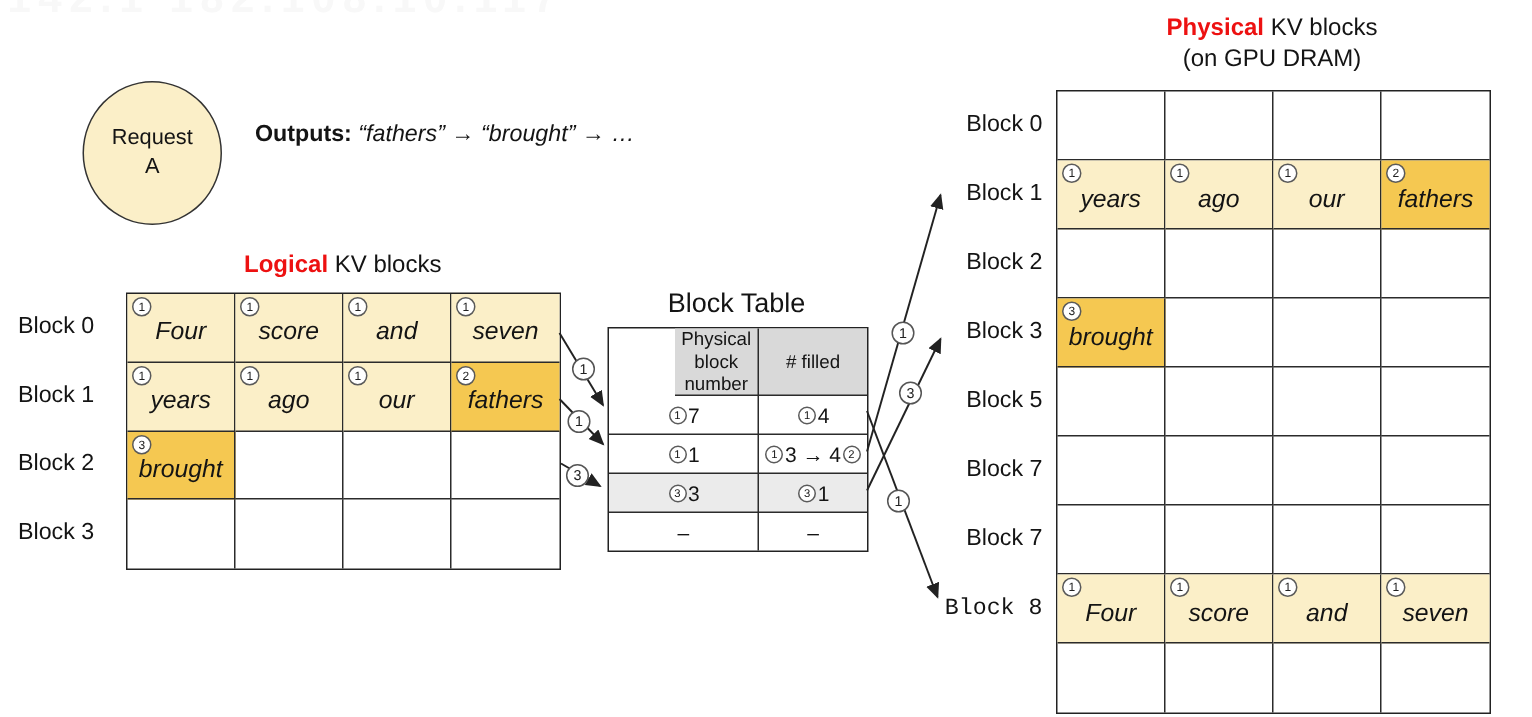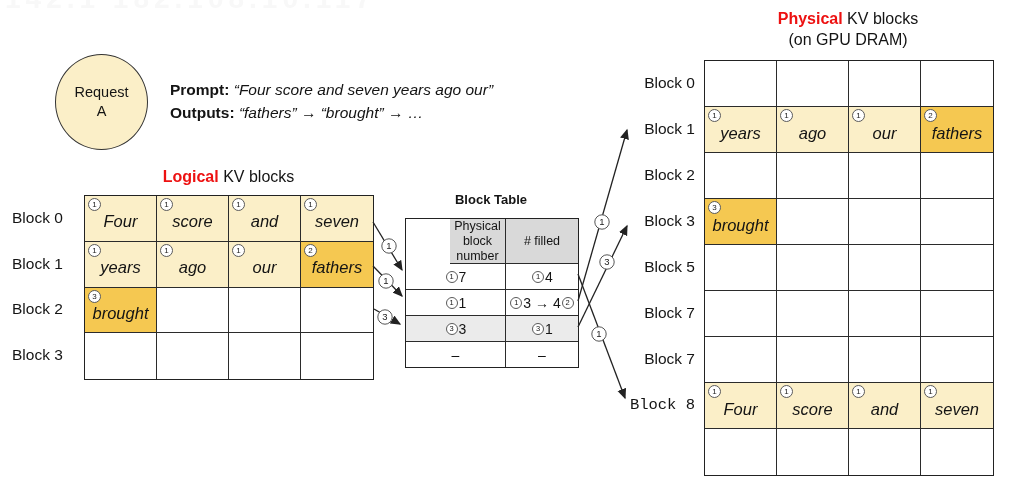--- a/index.html
+++ b/index.html
@@ -22,21 +22,21 @@
         display:flex;align-items:center;justify-content:center}
   .cell.last-col{border-right:none}
   .cell.last-row{border-bottom:none}
   .cell .word{font-style:italic;font-size:16.5px;padding-top:7px;color:#141414}
   .badge{position:absolute;top:2px;left:3px;width:11px;height:11px;border:1px solid #5a5a5a;
          border-radius:50%;background:#fff;font-size:8px;line-height:11px;text-align:center;
          font-style:normal;color:#222}
   .labels{position:absolute;display:flex;flex-direction:column}
   .labels div{display:flex;align-items:center;font-size:15.5px;white-space:nowrap}
   .labels.right div{justify-content:flex-end}
-  .bt-title{position:absolute;font-size:13px;font-weight:bold;text-align:center;white-space:nowrap}
+  .bt-title{position:absolute;font-size:18px;font-weight:normal;text-align:center;white-space:nowrap}
   .bt .cell{font-size:14px}
   .bt .hcell{background:var(--hdr);font-size:12.5px;line-height:15px;text-align:center;
              display:flex;align-items:center;justify-content:center;position:relative;
              border-right:1.2px solid var(--line);border-bottom:1.2px solid var(--line)}
   .bt .hcell.last-col{border-right:none}
   .ibadge{display:inline-block;width:10px;height:10px;border:1px solid #5a5a5a;border-radius:50%;
           background:#fff;font-size:7.5px;line-height:10px;text-align:center;vertical-align:2px;margin:0 1px}
   svg.overlay{position:absolute;left:0;top:0;pointer-events:none}
 </style>
 </head>
@@ -45,21 +45,20 @@
 <div id="canvas" style="--light: #FBEFC8; --gold: #F5C851; --hdr: #D9D9D9; --rowshade: #EBEBEB; --accent: #ED1111;">
 
   <div class="watermark">142.1 182.108.10.117</div>
 
   <div class="request-circle">
     <div>Request</div>
     <div>A</div>
   </div>
 
   <div class="prompt">
-    <div><b>Prompt:</b> <i>“Four score and seven years ago our”</i></div>
     <div><b>Outputs:</b> <i>“fathers” → “brought” → …</i></div>
   </div>
 
   <div class="sec-title" style="left:84px;top:168px;width:289px">
     <span class="accent">Logical</span><span> KV blocks</span>
   </div>
   <div class="labels" id="logical-labels" style="left:12px;top:195px">
       <div style="height: 45.8px;">Block 0</div>
       <div style="height: 45.8px;">Block 1</div>
       <div style="height: 45.8px;">Block 2</div>

